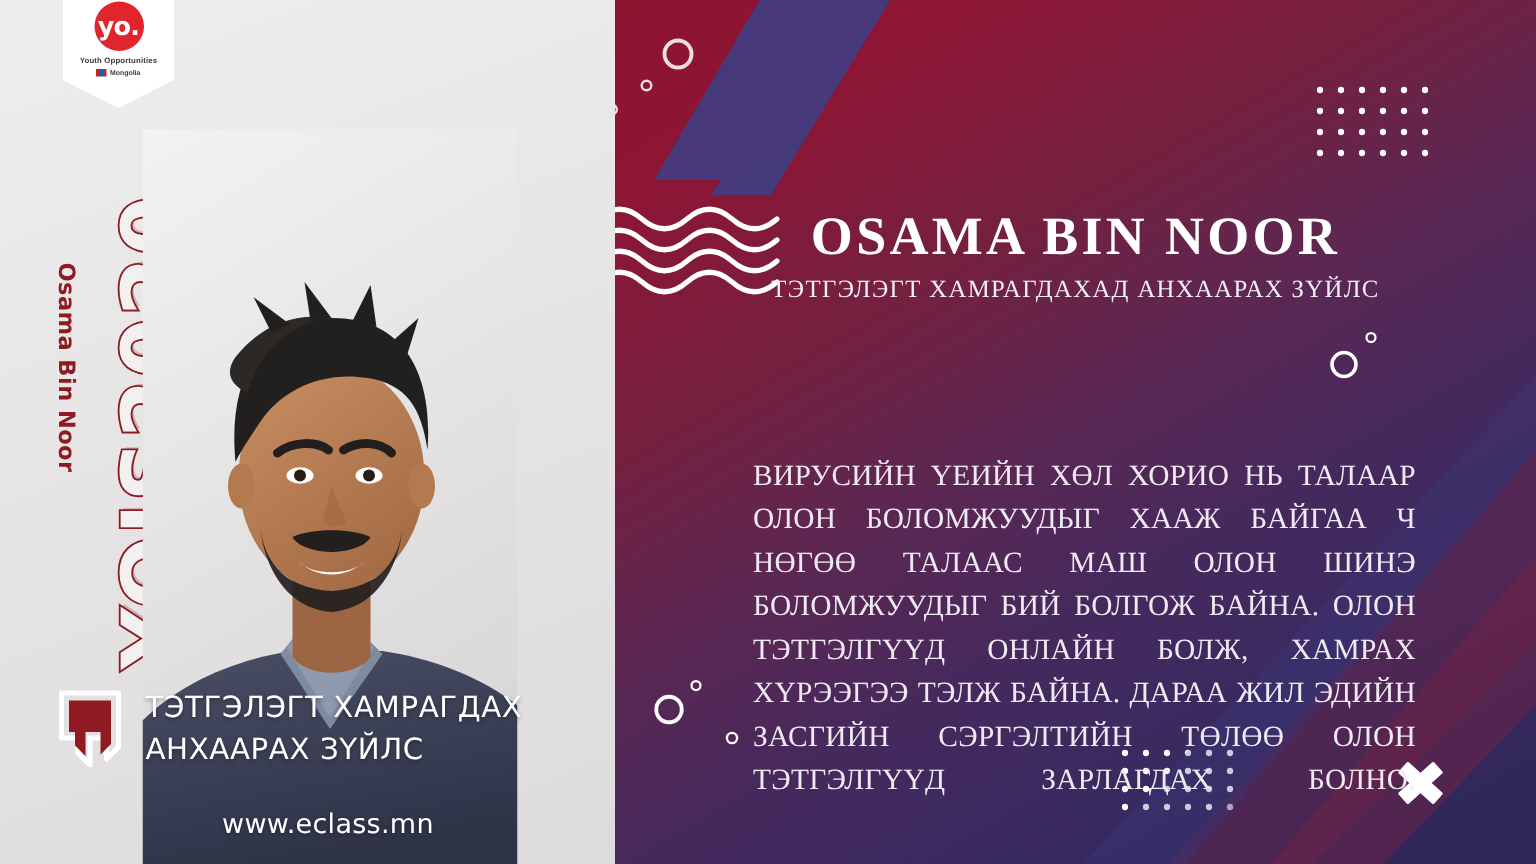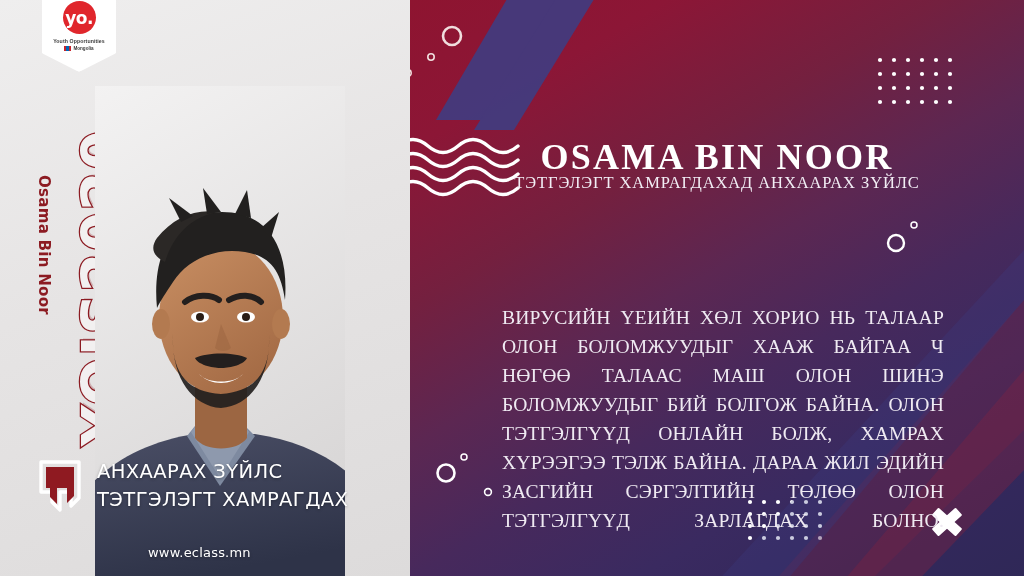--- a/index.html
+++ b/index.html
@@ -134,21 +134,21 @@
     line-height: 1.42;
     letter-spacing: 0.4px;
     text-shadow: 0 1px 3px rgba(0,0,0,0.35);
     white-space: nowrap;
   }
   .site-url {
     position: absolute;
     left: 148px; bottom: 16px;
     color: #ffffff;
     font-family: "DejaVu Sans", sans-serif;
-    font-size: 13px;
+    font-size: 18px;
     letter-spacing: 0.2px;
     text-shadow: 0 1px 3px rgba(0,0,0,0.35);
   }
 
   
   .right-panel {
     position: absolute;
     left: 410px; top: 0;
     width: 614px; height: 576px;
     overflow: hidden;
@@ -172,21 +172,21 @@
     text-align: center;
     color: #ffffff;
     font-family: "Liberation Serif", serif;
     font-size: 36px;
     font-weight: 700;
     letter-spacing: 2.2px;
   }
   .title-sub {
     position: absolute;
     left: 0; right: 0;
-    top: 173px;
+    top: 183px;
     text-align: center;
     color: #f2eef5;
     font-family: "Liberation Serif", serif;
     font-size: 16.5px;
     font-weight: 400;
     letter-spacing: 0.9px;
   }
   .body-text {
     position: absolute;
     left: 92px;
@@ -278,22 +278,22 @@
         <path d="M104 288 C116 300 136 300 148 288 C140 298 112 298 104 288 Z" fill="#ffffff"></path>
       </svg>
     </div>
 
     <div class="caption-block">
       <svg class="book-icon" viewBox="0 0 46 56">
         <path d="M3 4 L41 4 L41 40 L33 48 L33 34 L22 34 L22 52 L14 44 L14 34 L3 34 Z" fill="none" stroke="#ffffff" stroke-width="3.4" stroke-linejoin="round"></path>
         <path d="M8 9 L36 9 L36 38 L29 45 L29 30 L19 30 L19 46 L12 39 L12 30 L8 30 Z" fill="#8f1a21"></path>
       </svg>
       <div class="caption-lines">
+        <div>ТЭТГЭЛЭГТ ХАМРАГДАХ</div>
         <div>АНХААРАХ ЗҮЙЛС</div>
-        <div>ТЭТГЭЛЭГТ ХАМРАГДАХ</div>
       </div>
     </div>
 
     <div class="site-url">www.eclass.mn</div>
   </div>
 
   <div class="right-panel">
 
     <svg class="rp-deco" viewBox="0 0 614 576" preserveAspectRatio="none">
 

